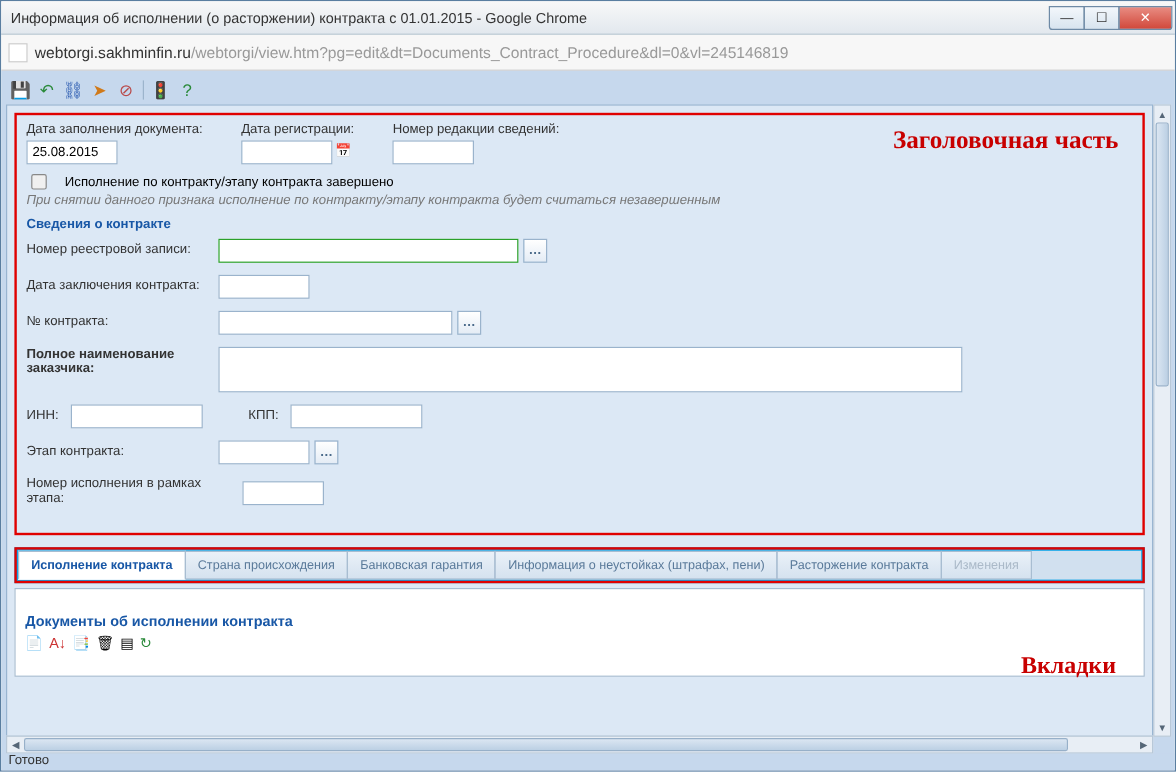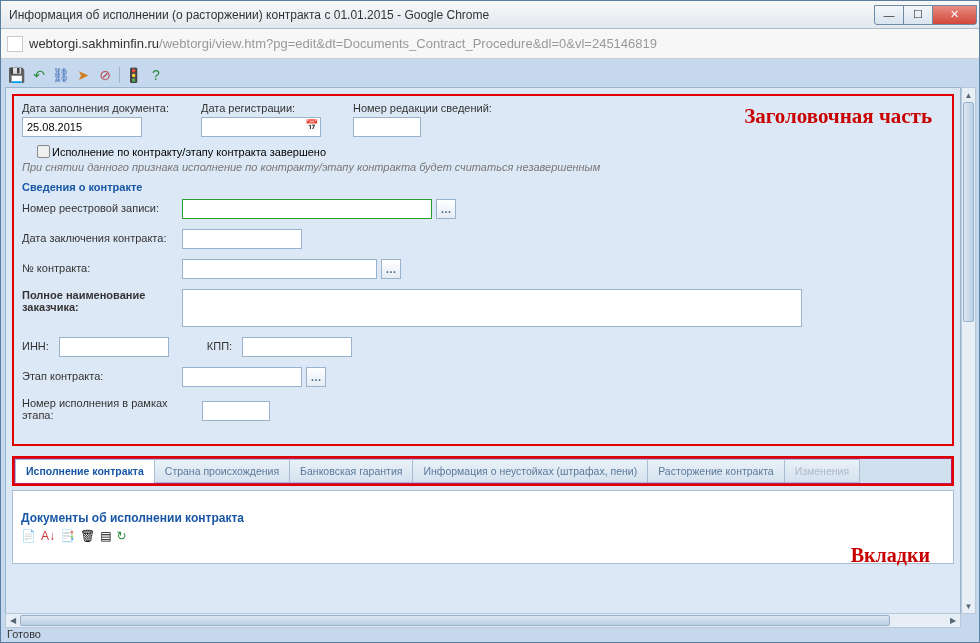--- a/index.html
+++ b/index.html
@@ -96,34 +96,34 @@
 .lbl { color: #333; font-size: 11px; margin-bottom: 3px; }
 .lbl.bold { font-weight: bold; }
 .lbl.red { color: #c00000; font-weight: normal; }
 .inp {
   border: 1px solid #9ab3cc;
   background: #fff;
   height: 20px;
   padding: 2px 4px;
   font-size: 11px;
 }
-.inp.w90 { width: 120px; }
+.inp.w90 { width: 76px; }
 .inp.w60 { width: 68px; }
 .inp.w250 { width: 250px; }
 .inp.w110 { width: 110px; }
 .inp.w200 { width: 195px; }
 .inp.green { border: 1px solid #2aa02a; }
 .date-wrap { position: relative; display: inline-block; }
 .date-wrap::after {
   content: "📅";
   position: absolute;
   right: 2px; top: 2px;
   font-size: 11px;
 }
-.chk-row { display: flex; align-items: center; gap: 2px; margin: 8px 0 2px 15px; text-align: right; }
+.chk-row { display: flex; align-items: center; gap: 15px; margin: 8px 0 2px 4px; text-align: right; }
 .chk { width: 13px; height: 13px; border: 1px solid #888; background: #f0f0f0; border-radius: 2px; }
 .hint { color: #777; font-style: italic; font-size: 11px; margin-top: 3px; }
 .section-title { color: #1857a6; font-weight: bold; font-size: 11px; margin: 8px 0 6px 0; }
 .form-row { display: flex; align-items: center; margin-bottom: 10px; }
 .form-row .flab { width: 160px; color: #333; }
 .dots-btn {
   width: 20px; height: 20px;
   border: 1px solid #9ab3cc;
   background: linear-gradient(to bottom, #fff, #e4ecf5);
   margin-left: 4px;
@@ -135,21 +135,21 @@
   border: 1px solid #9ab3cc;
   background: #fff;
   width: 620px; height: 38px;
   padding: 3px;
 }
 .inline-pair { display: flex; align-items: center; gap: 10px; }
 .tabs-frame {
   border: 2px solid #e00000;
   margin: 10px 6px 4px 6px;
   padding: 1px;
-  background: #be185d;
+  background: #0ea5e9;
 }
 .tabs { display: flex; background: #d1e0ef; }
 .tab {
   padding: 5px 10px;
   border: 1px solid #a8bdd1;
   background: linear-gradient(to bottom, #eaf1f8, #d5e2ef);
   color: #5a7a9a;
   font-size: 10.5px;
   cursor: pointer;
   margin-right: -1px;

